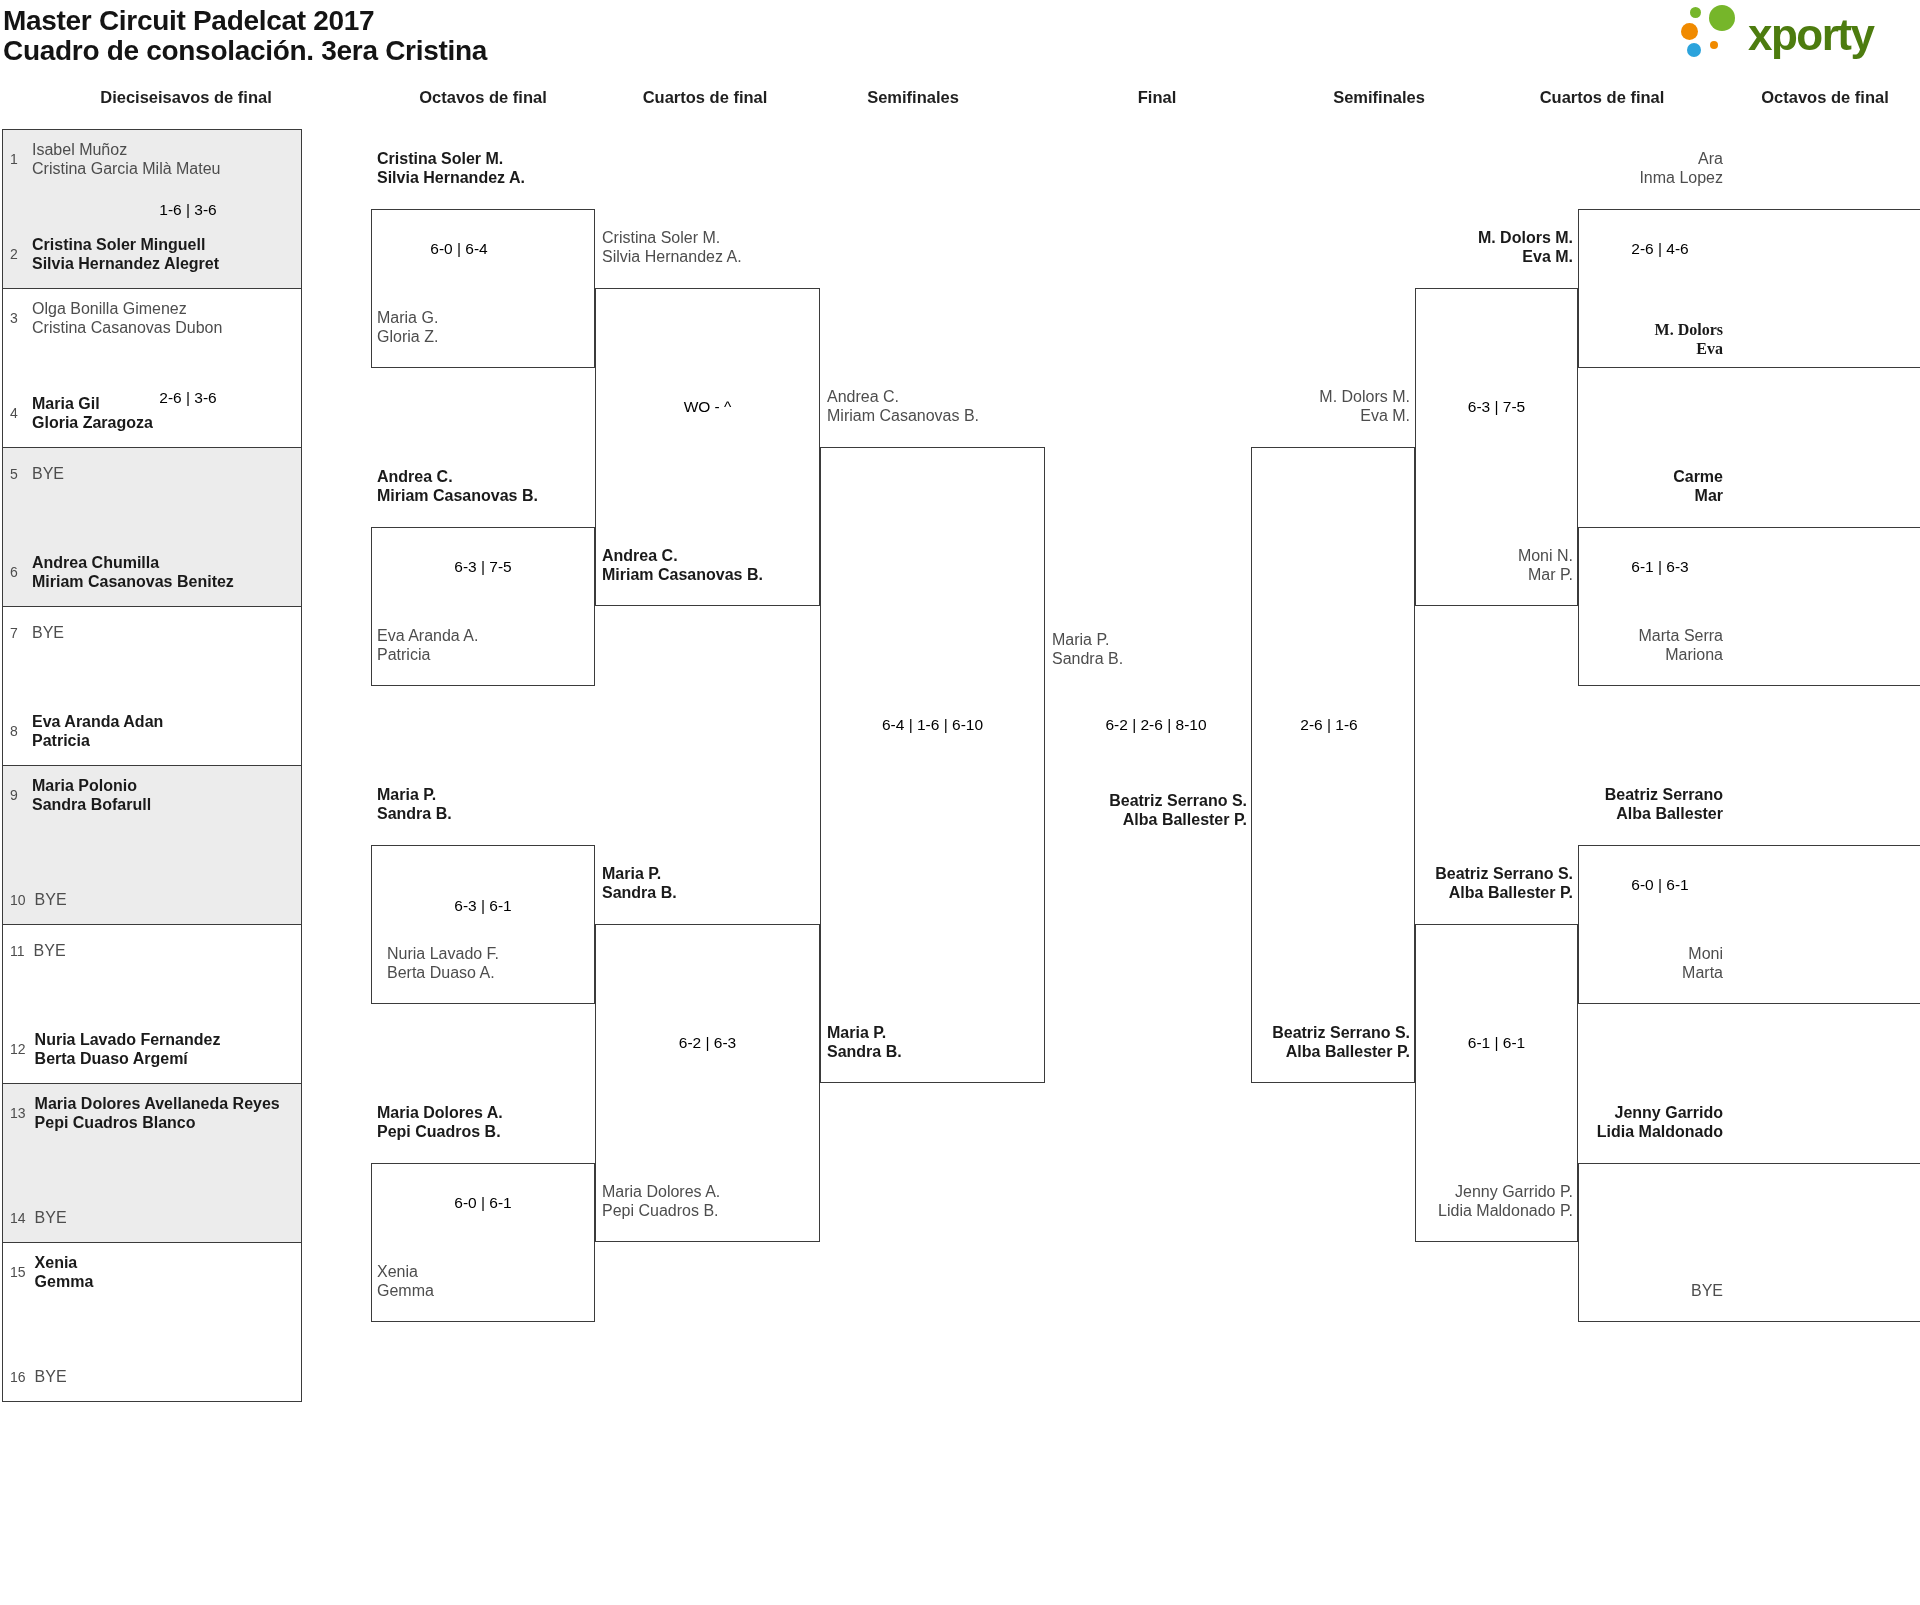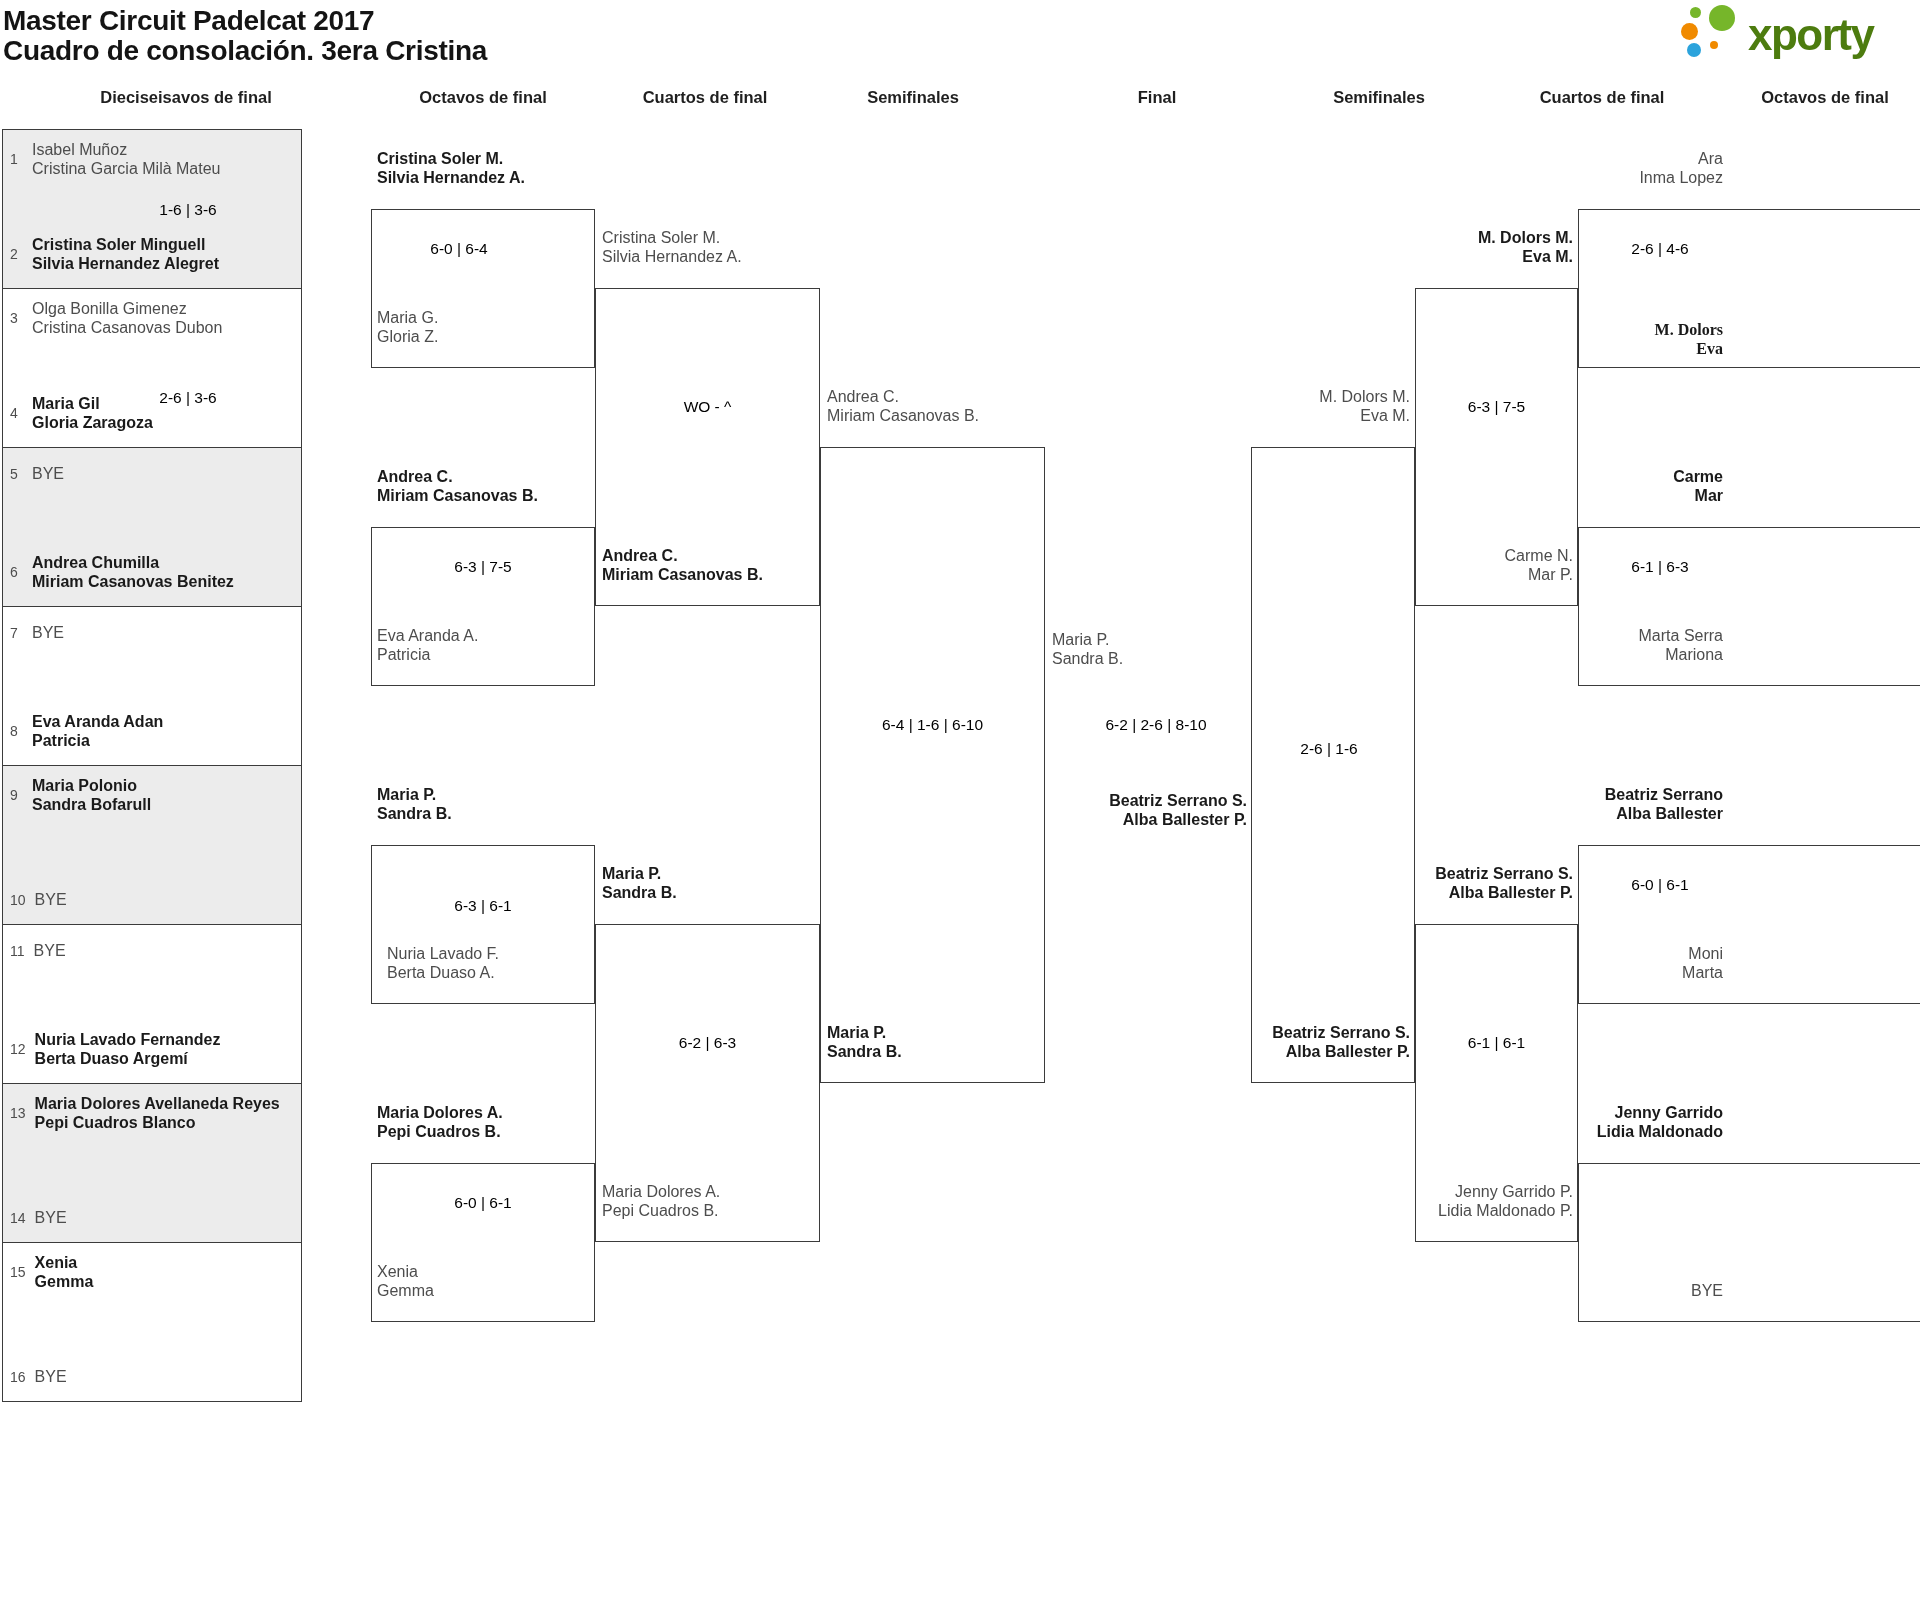--- a/index.html
+++ b/index.html
@@ -252,28 +252,28 @@
     <div class="score" style="left: 820px; width: 225px; top: 716px;">6-4 | 1-6 | 6-10</div>
     <div class="mbox" style="left: 1251px; top: 447px; width: 164px; height: 636px;"></div>
     <div class="lbl r" style="top: 387px; right: 510px;">
       <div>M. Dolors M.</div>
       <div>Eva M.</div>
     </div>
     <div class="lbl r bold" style="top: 1023px; right: 510px;">
       <div>Beatriz Serrano S.</div>
       <div>Alba Ballester P.</div>
     </div>
-    <div class="score" style="left: 1251px; width: 156px; top: 716px; margin-top: 24px;">2-6 | 1-6</div>
+    <div class="score" style="left: 1251px; width: 156px; top: 716px;">2-6 | 1-6</div>
     <div class="mbox" style="left: 1415px; top: 288px; width: 163px; height: 318px;"></div>
     <div class="lbl r bold" style="top: 228px; right: 347px;">
       <div>M. Dolors M.</div>
       <div>Eva M.</div>
     </div>
     <div class="lbl r" style="top: 546px; right: 347px;">
-      <div>Carme N.</div>
+      <div>Moni N.</div>
       <div>Mar P.</div>
     </div>
     <div class="score" style="left: 1415px; width: 163px; top: 398px;">6-3 | 7-5</div>
     <div class="mbox" style="left: 1415px; top: 924px; width: 163px; height: 318px;"></div>
     <div class="lbl r bold" style="top: 864px; right: 347px;">
       <div>Beatriz Serrano S.</div>
       <div>Alba Ballester P.</div>
     </div>
     <div class="lbl r" style="top: 1182px; right: 347px;">
       <div>Jenny Garrido P.</div>

